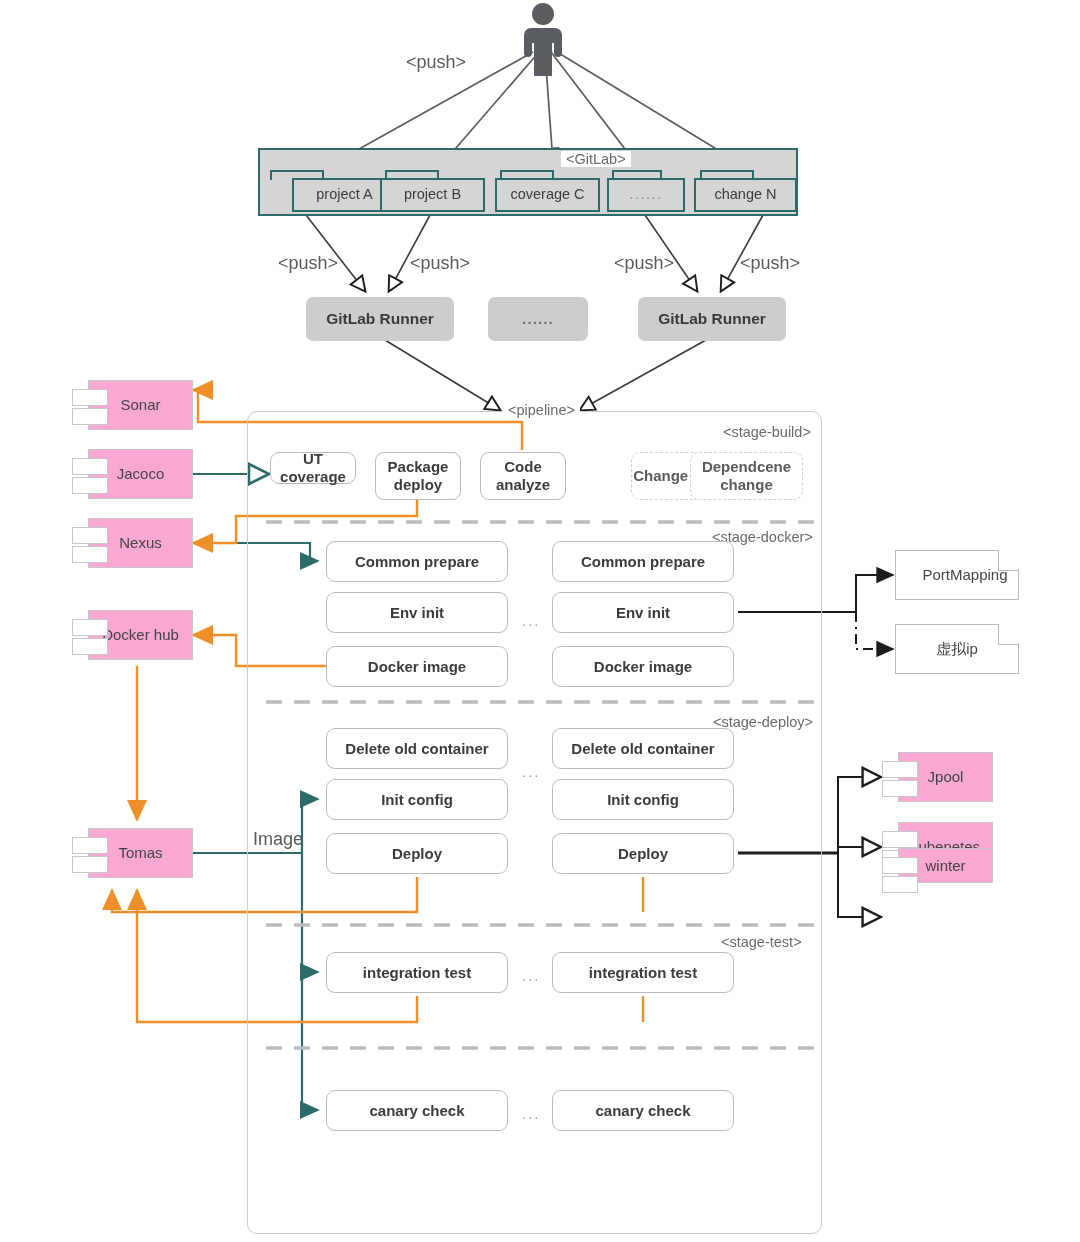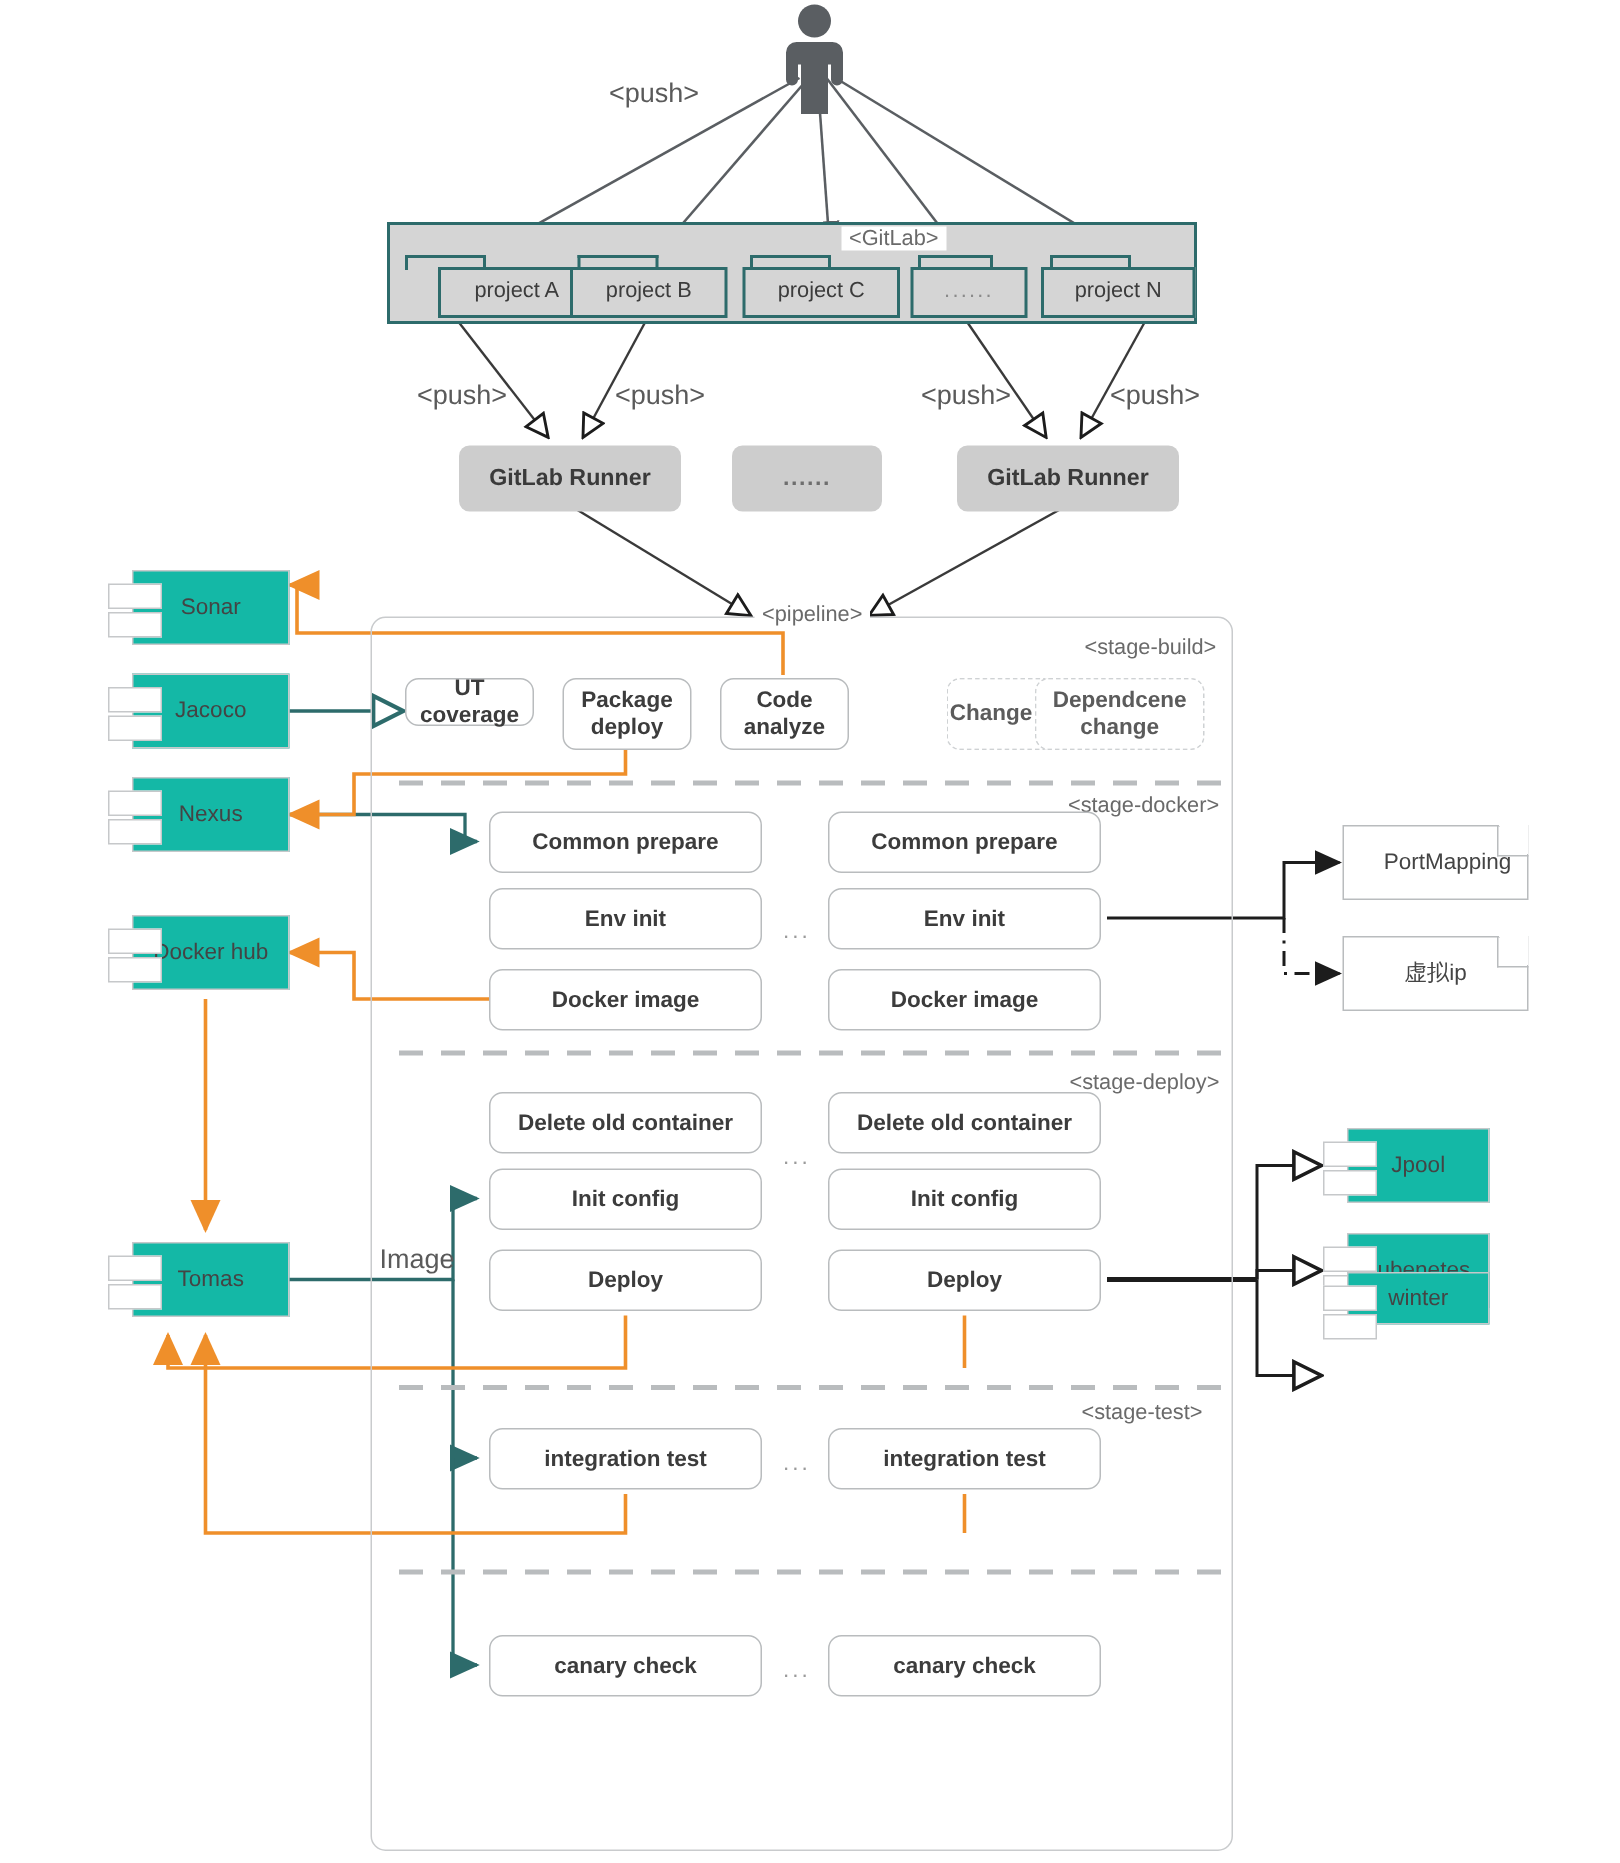--- a/index.html
+++ b/index.html
@@ -19,21 +19,21 @@
   .runner{background:#cdcdcd;border-radius:7px;font-size:15.5px;color:#3a3a3a;font-weight:700;}
   .runner.plain{color:#6e6e6e;font-weight:600;letter-spacing:1px;}
 
   
   .gitlab-outer{background:#d5d5d5;border:2px solid #2d6b6b;}
   .proj{background:#d5d5d5;border:2px solid #2d6b6b;font-size:14.5px;color:#3c3c3c;}
   .proj.dots{color:#8a8a8a;letter-spacing:1.5px;}
   .proj-tab{position:absolute;background:#d5d5d5;border:2px solid #2d6b6b;border-bottom:none;}
 
   
-  .comp{border:1.8px solid #c6c8ca;background:#14b8a6;font-size:15px;color:#444;}
+  .comp{border:1.8px solid #c6c8ca;background:#f9a8d4;font-size:15px;color:#444;}
   .comp-tab{position:absolute;border:1.8px solid #c6c8ca;background:#fff;width:34px;height:15px;left:-17px;}
 
   
   .note{border:1.8px solid #b9bcbe;background:#fff;font-size:15px;color:#444;}
   .note-fold{position:absolute;right:-1px;top:-1px;width:20px;height:20px;
              background:linear-gradient(225deg,#ffffff 0 50%,transparent 50%);
              border-left:1.8px solid #b9bcbe;border-bottom:1.8px solid #b9bcbe;}
 
   
   .pipeline-box{position:absolute;border:1.6px solid #c9cbcd;border-radius:10px;background:transparent;}
@@ -158,31 +158,31 @@
     <span>project A</span>
   </div>
 
   <div class="node proj-tab" style="left:385px;top:170px;width:54px;height:10px;"></div>
   <div class="node proj" style="left:380px;top:178px;width:105px;height:34px;">
     <span>project B</span>
   </div>
 
   <div class="node proj-tab" style="left:500px;top:170px;width:54px;height:10px;"></div>
   <div class="node proj" style="left:495px;top:178px;width:105px;height:34px;">
-    <span>project C</span>
+    <span>coverage C</span>
   </div>
 
   <div class="node proj-tab" style="left:612px;top:170px;width:50px;height:10px;"></div>
   <div class="node proj dots" style="left:607px;top:178px;width:78px;height:34px;">
     <span>......</span>
   </div>
 
   <div class="node proj-tab" style="left:700px;top:170px;width:54px;height:10px;"></div>
   <div class="node proj" style="left:694px;top:178px;width:103px;height:34px;">
-    <span>project N</span>
+    <span>change N</span>
   </div>
 
   <div class="edge-lbl" style="left:406px;top:52px;">&lt;push&gt;</div>
   <div class="edge-lbl" style="left:278px;top:253px;">&lt;push&gt;</div>
   <div class="edge-lbl" style="left:410px;top:253px;">&lt;push&gt;</div>
   <div class="edge-lbl" style="left:614px;top:253px;">&lt;push&gt;</div>
   <div class="edge-lbl" style="left:740px;top:253px;">&lt;push&gt;</div>
 
   <div class="node runner" style="left:306px;top:297px;width:148px;height:44px;">
     <span>GitLab Runner</span>

